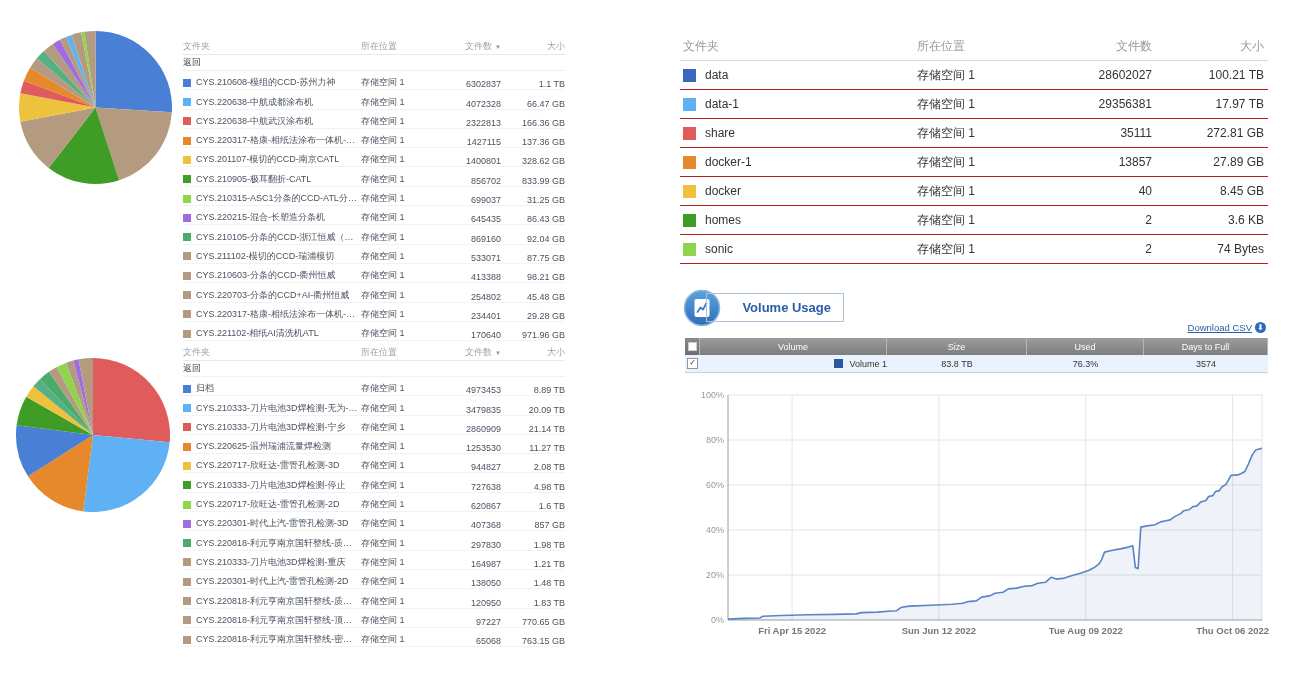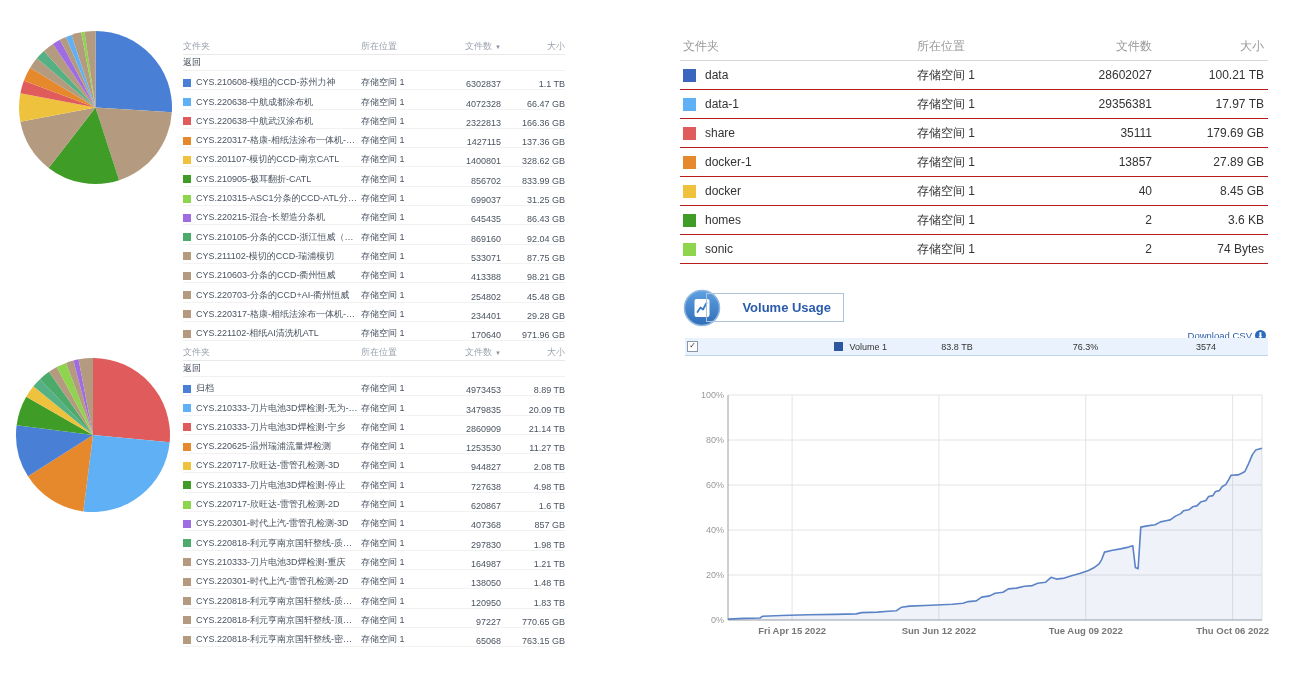--- a/index.html
+++ b/index.html
@@ -32,21 +32,21 @@
   .m-files{width:120px;flex:none;text-align:right;}
   .m-size{width:112px;flex:none;text-align:right;padding-right:4px;}
   .msw{width:13px;height:13px;margin-right:9px;flex:none;}
 
   
   .vu-titlebox{position:absolute;left:706px;top:293px;width:138px;height:29px;
     border:1px solid #aec2d8;display:flex;align-items:center;justify-content:flex-end;
     padding-right:12px;box-sizing:border-box;}
   .vu-title{color:#2a5caa;font-weight:bold;font-size:13px;}
   .vu-icon{position:absolute;left:682px;top:288px;}
-  .csv-wrap{position:absolute;top:322px;right:34px;display:flex;align-items:center;gap:3px;font-size:9.5px;margin-top:8px;}
+  .csv-wrap{position:absolute;top:322px;right:34px;display:flex;align-items:center;gap:3px;font-size:9.5px;}
   .csv-link{color:#2a5caa;text-decoration:underline;cursor:pointer;}
   .csv-circle{width:11px;height:11px;border-radius:50%;background:#2a6bbf;color:#fff;font-size:8px;
     line-height:11px;text-align:center;}
 
   .vtable{position:absolute;left:685px;top:338px;width:583px;font-size:9px;}
   .vhead{display:flex;height:17px;}
   .vhead .hc{background:linear-gradient(#9c9c9c,#7d7d7d);color:#fff;display:flex;align-items:center;
     justify-content:center;border-right:1px solid #b6b6b6;box-sizing:border-box;}
   .vh0{width:15px;flex:none;background:linear-gradient(#8a8a8a,#6e6e6e) !important;}
   .vh0 .sq{width:7px;height:7px;background:#fff;border:1px solid #ccc;}
@@ -404,21 +404,21 @@
         <span class="m-files">29356381</span>
         <span class="m-size">17.97 TB</span>
       </div>
       <div class="mrow">
         <span class="m-name">
           <span class="msw" style="background: rgb(224, 92, 92);"></span>
           <span class="txt">share</span>
         </span>
         <span class="m-loc">存储空间 1</span>
         <span class="m-files">35111</span>
-        <span class="m-size">179.69 GB</span>
+        <span class="m-size">272.81 GB</span>
       </div>
       <div class="mrow">
         <span class="m-name">
           <span class="msw" style="background: rgb(230, 137, 44);"></span>
           <span class="txt">docker-1</span>
         </span>
         <span class="m-loc">存储空间 1</span>
         <span class="m-files">13857</span>
         <span class="m-size">27.89 GB</span>
       </div>
@@ -465,20 +465,29 @@
 </svg>
 <div class="vu-titlebox">
   <span class="vu-title">Volume Usage</span>
 </div>
 <div class="csv-wrap">
   <span class="csv-link">Download CSV</span>
   <span class="csv-circle">⬇</span>
 </div>
 
 <div class="vtable">
+  <div class="vhead">
+    <div class="hc vh0">
+        <span class="sq"></span>
+      </div>
+    <div class="hc vh-volume">Volume</div>
+    <div class="hc vh-size">Size</div>
+    <div class="hc vh-used">Used</div>
+    <div class="hc vh-days">Days to Full</div>
+  </div>
   <div class="vrow">
     <div class="vc vr0">
         <span class="checkbox">✓</span>
       </div>
     <div class="vc v-name">
       <span class="vsw" id="vswatch" style="background: rgb(45, 86, 160);"></span>
       <span>Volume 1</span>
     </div>
     <div class="vc v-size">83.8 TB</div>
     <div class="vc v-used">76.3%</div>

